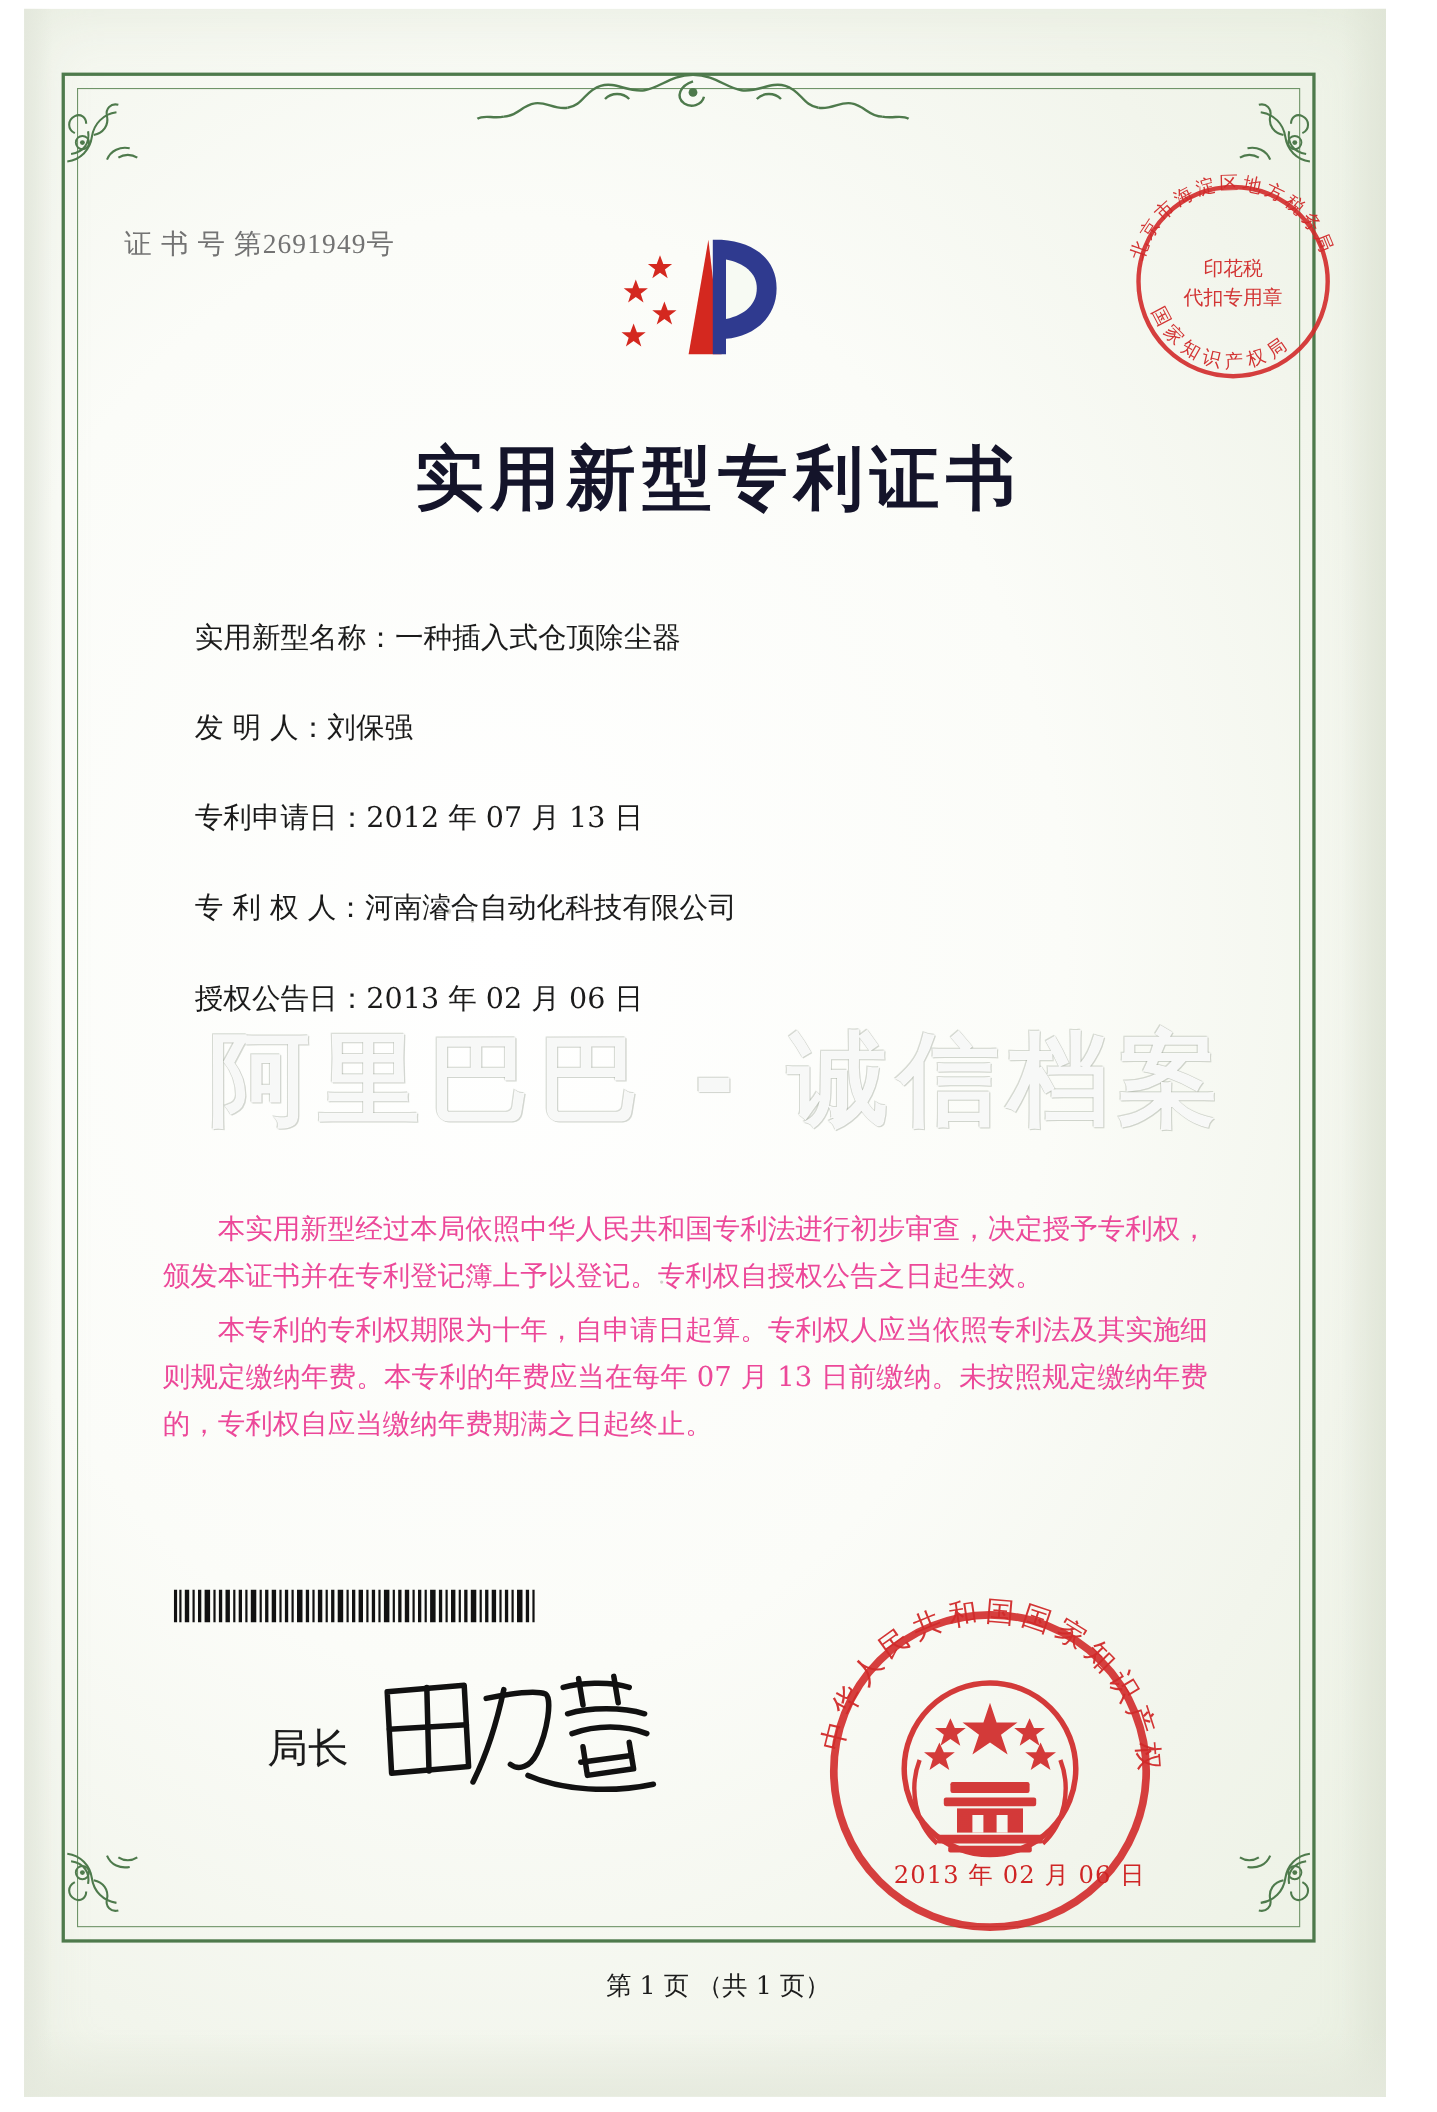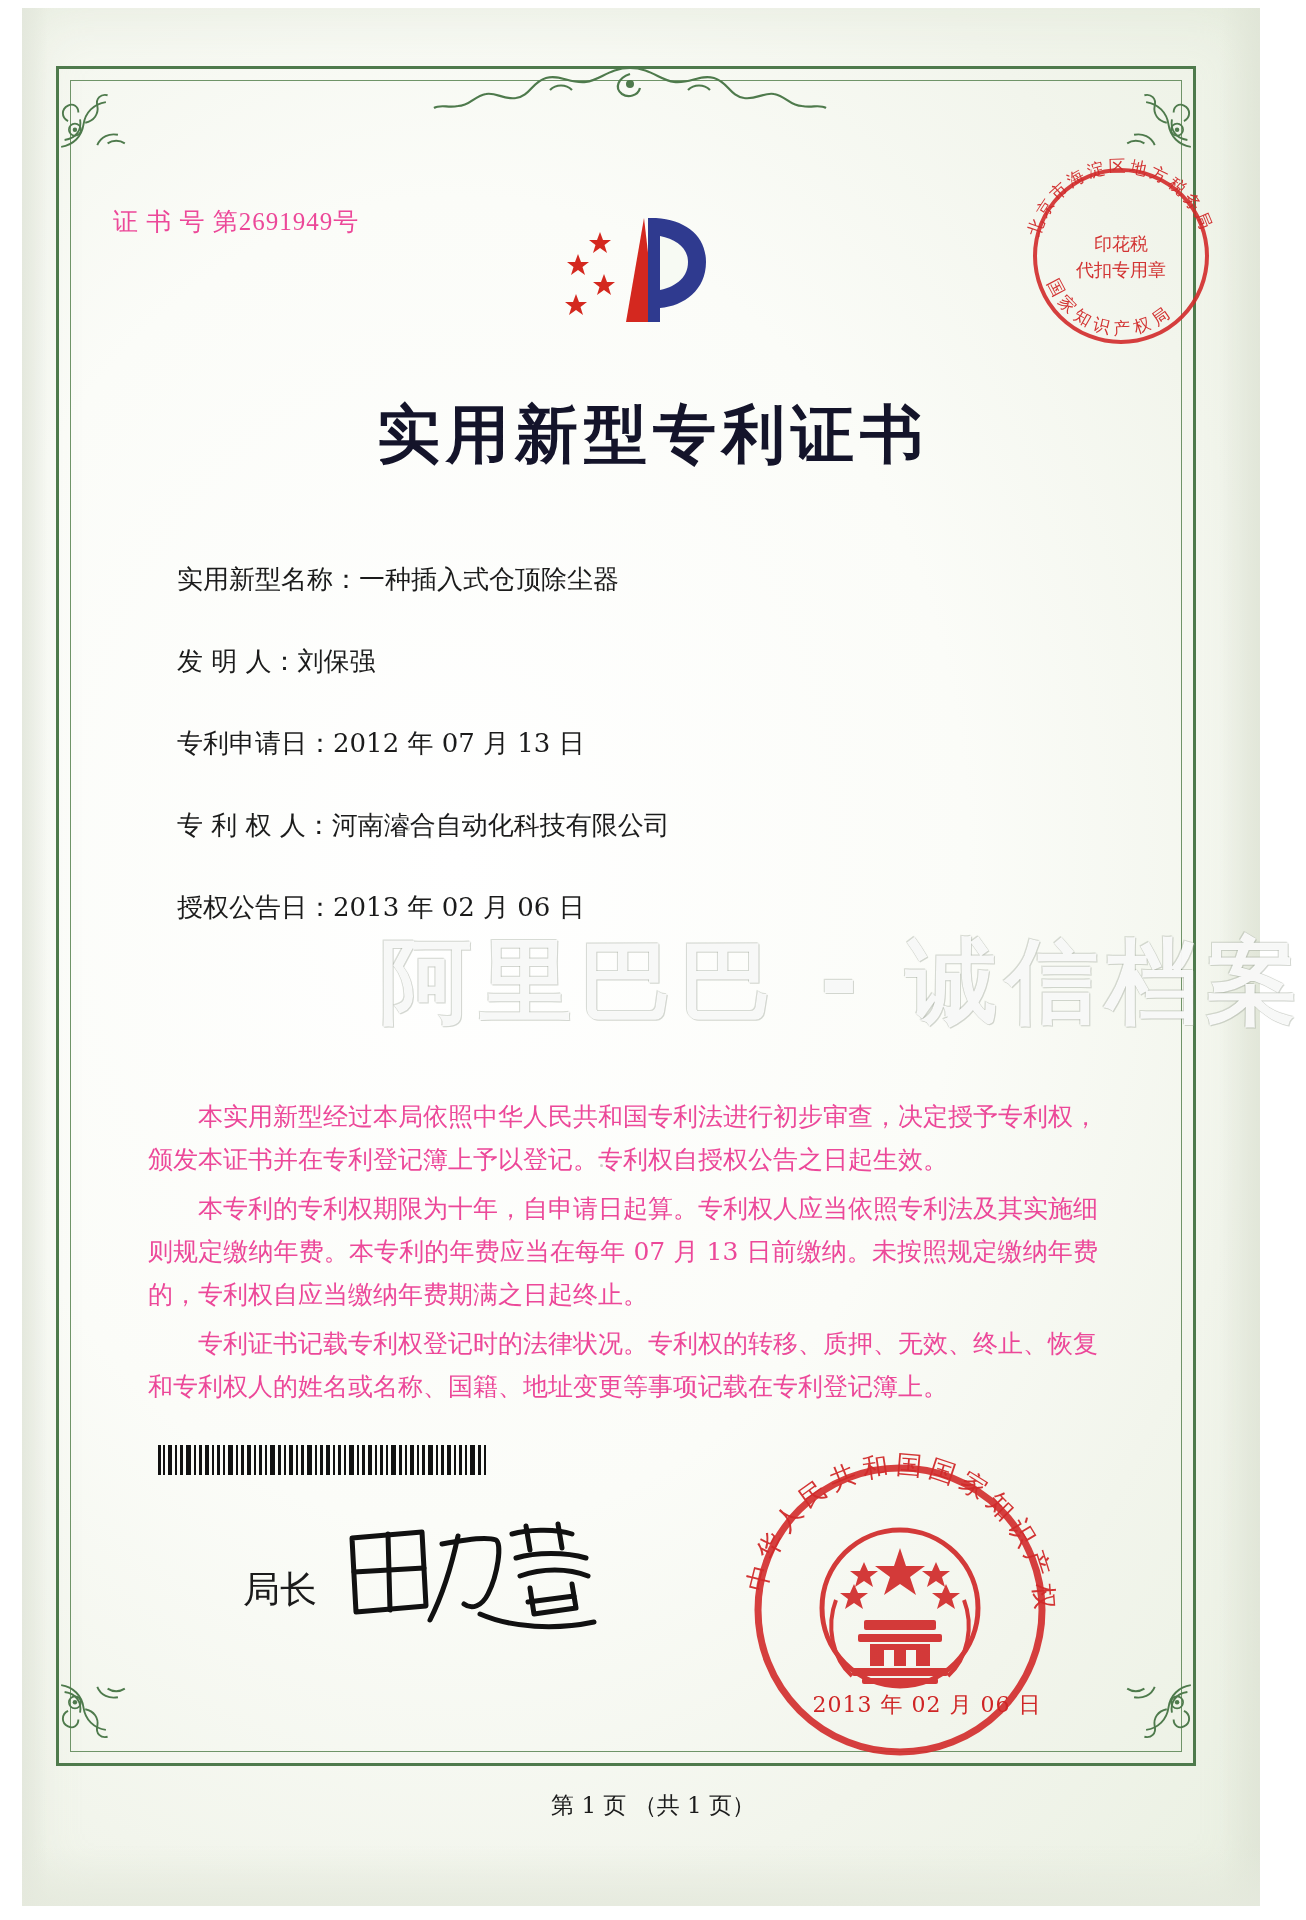--- a/index.html
+++ b/index.html
@@ -82,21 +82,21 @@
     color: #4e7a4c;
   }
   .top-flourish svg { width:100%; height:100%; display:block; }
 
   
   .cert-no {
     position: absolute;
     left: 113px; top: 205px;
     font-size: 25px;
     letter-spacing: 1px;
-    color: #ec4899;
+    color: #737373;
     font-family: "Liberation Serif", serif;
     white-space: nowrap;
   }
 
   .logo {
     position: absolute;
     left: 560px; top: 210px;
     width: 180px; height: 130px;
   }
   .logo svg { width:100%; height:100%; display:block; }
@@ -199,21 +199,21 @@
     text-align: center;
     font-size: 23px;
     color: #1b1b1b;
     font-family: "DejaVu Serif", serif;
   }
 
   
   .watermark {
     position: absolute;
     left: 0; right: 0; top: 920px;
-    text-align: right;
+    text-align: center;
     font-size: 92px;
     font-weight: bold;
     letter-spacing: 8px;
     color: rgba(255,255,255,.92);
     text-shadow:
       0 0 1px rgba(120,130,115,.55),
       1px 1px 0 rgba(150,158,142,.35),
       -1px -1px 0 rgba(150,158,142,.30);
     font-family: "DejaVu Sans", sans-serif;
     pointer-events: none;
@@ -357,21 +357,20 @@
       <span class="lbl">专 利 权 人：</span><span class="val">河南濬合自动化科技有限公司</span>
     </div>
     <div class="field">
       <span class="lbl">授权公告日：</span><span class="val">2013 年 02 月 06 日</span>
     </div>
   </div>
 
   <div class="body-text">
     <p>本实用新型经过本局依照中华人民共和国专利法进行初步审查，决定授予专利权，颁发本证书并在专利登记簿上予以登记。专利权自授权公告之日起生效。</p>
     <p>本专利的专利权期限为十年，自申请日起算。专利权人应当依照专利法及其实施细则规定缴纳年费。本专利的年费应当在每年 07 月 13 日前缴纳。未按照规定缴纳年费的，专利权自应当缴纳年费期满之日起终止。</p>
-    <p>专利证书记载专利权登记时的法律状况。专利权的转移、质押、无效、终止、恢复和专利权人的姓名或名称、国籍、地址变更等事项记载在专利登记簿上。</p>
   </div>
 
   <div class="barcode">
     <svg viewBox="0 0 330 30" preserveAspectRatio="none">
       <g fill="#111">
         <rect x="0" y="0" width="3" height="30"></rect>
           <rect x="5" y="0" width="2" height="30"></rect>
         <rect x="10" y="0" width="4" height="30"></rect>
           <rect x="17" y="0" width="2" height="30"></rect>
         <rect x="22" y="0" width="3" height="30"></rect>

